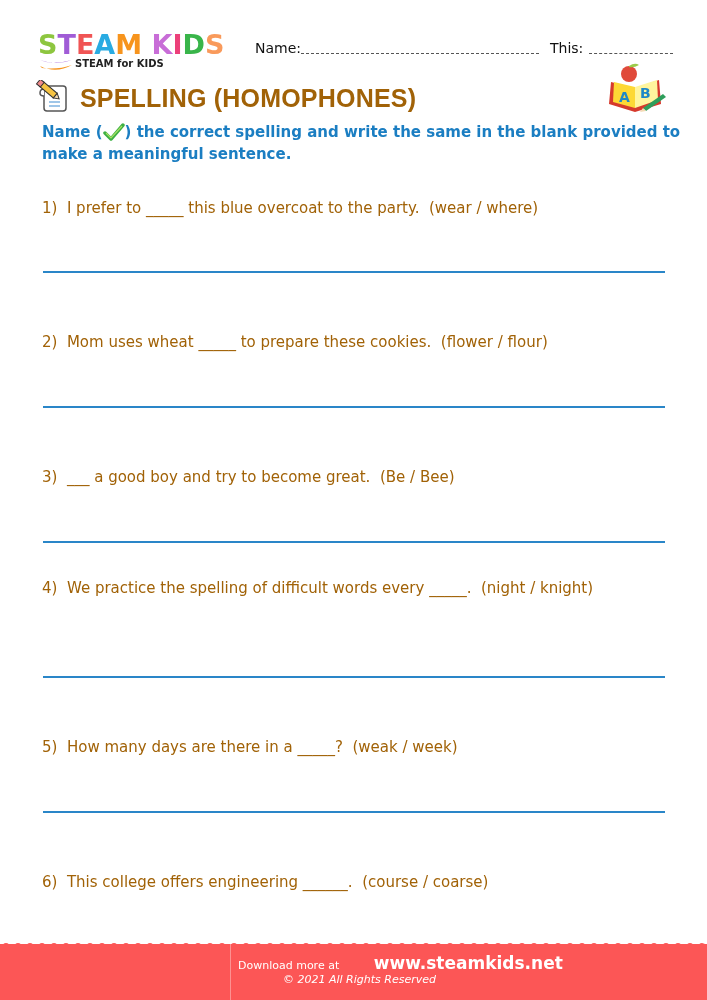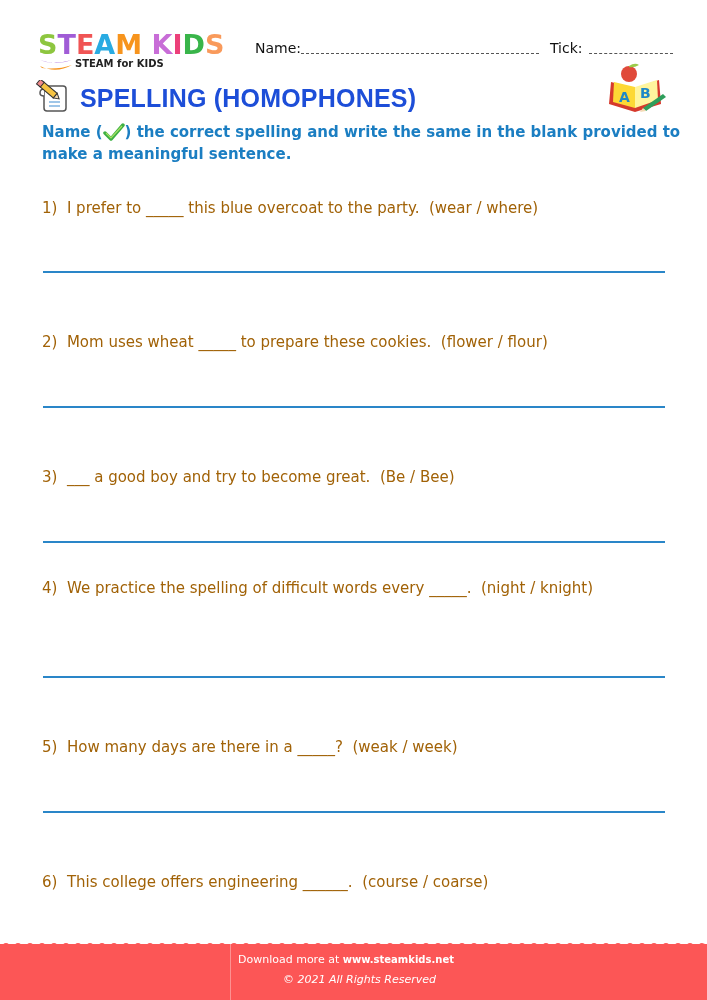--- a/index.html
+++ b/index.html
@@ -8,49 +8,49 @@
   .logo-letters { position: absolute; left: 0; top: 0; font-family: "DejaVu Sans", sans-serif; font-weight: bold; font-size: 27px; letter-spacing: 0px; line-height: 30px; text-align: right; }
   .logo-letters span { display: inline-block; }
   .logo-sub { position: absolute; left: 37px; top: 28px; font-family: "DejaVu Sans", sans-serif; font-weight: bold; font-size: 10px; color: #222; }
   .logo-swoosh { position: absolute; left: 0; top: 28px; width: 38px; height: 14px; }
   .name-date { position: absolute; top: 40px; left: 255px; font-family: "DejaVu Sans", sans-serif; font-size: 14px; color: #111; }
   .name-label { position: absolute; left: 0; top: 0; }
   .name-line { position: absolute; left: 46px; top: 13px; width: 238px; border-bottom: 1px dashed #555; }
   .date-label { position: absolute; left: 295px; top: 0; }
   .date-line { position: absolute; left: 334px; top: 13px; width: 84px; border-bottom: 1px dashed #555; }
   .title-icon { position: absolute; left: 35px; top: 80px; width: 36px; height: 34px; }
-  .title { position: absolute; left: 80px; top: 84px; font-family: "Liberation Sans", sans-serif; font-weight: bold; font-size: 25px; color: #1d4ed8; letter-spacing: 0.2px; }
+  .title { position: absolute; left: 80px; top: 84px; font-family: "Liberation Sans", sans-serif; font-weight: bold; font-size: 25px; color: #a16207; letter-spacing: 0.2px; }
   .book-icon { position: absolute; left: 605px; top: 60px; width: 62px; height: 54px; }
   .instructions { position: absolute; left: 42px; top: 121px; width: 640px; font-family: "DejaVu Sans", sans-serif; font-weight: bold; font-size: 15px; line-height: 22px; color: #1b7ec2; }
   .tick-inline { display: inline-block; width: 22px; height: 18px; vertical-align: -4px; }
   .question { position: absolute; left: 42px; font-family: "DejaVu Sans", sans-serif; font-size: 15px; color: #a16207; white-space: pre; }
   .answer-line { position: absolute; left: 43px; width: 622px; height: 0; border-top: 2px solid #2a86c8; }
   .footer { position: absolute; left: 0; top: 944px; width: 707px; height: 56px; background: #fc5656; }
   .scallops { position: absolute; left: 0; top: 938px; width: 707px; height: 10px; }
   .footer-line1 { position: absolute; left: 238px; top: 953px; color: #fff; font-family: "DejaVu Sans", sans-serif; font-size: 11px; }
-  .footer-line1 b { font-size: 10px; }
+  .footer-line1 b { font-size: 17px; margin-left: 31px; }
   .footer-line2 { position: absolute; left: 283px; top: 973px; color: #fff; font-family: "DejaVu Sans", sans-serif; font-size: 11px; font-style: italic; }
   .footer-divider { position: absolute; left: 230px; top: 944px; width: 1px; height: 56px; background: rgba(255,255,255,0.35); }
 </style>
 </head>
 <body>
 
 <div class="logo">
   <div class="logo-letters" id="logo-letters"><span style="color: rgb(141, 198, 63);">S</span><span style="color: rgb(160, 92, 214);">T</span><span style="color: rgb(240, 84, 84);">E</span><span style="color: rgb(41, 171, 226);">A</span><span style="color: rgb(247, 148, 29);">M</span><span style="color: rgb(255, 255, 255);">&nbsp;</span><span style="color: rgb(200, 109, 215);">K</span><span style="color: rgb(236, 64, 122);">I</span><span style="color: rgb(57, 181, 74);">D</span><span style="color: rgb(249, 154, 91);">S</span></div>
   <svg class="logo-swoosh" viewBox="0 0 38 14">
     <path d="M2 2 Q18 8 34 2 Q20 6 8 4 Z" fill="#a05cd6"></path>
     <path d="M2 8 Q18 16 34 7 Q20 12 4 10 Z" fill="#f7941d"></path>
   </svg>
   <div class="logo-sub">STEAM for KIDS</div>
 </div>
 
 <div class="name-date">
   <span class="name-label">Name:</span>
   <span class="name-line"></span>
-  <span class="date-label">Tick:</span>
+  <span class="date-label">This:</span>
   <span class="date-line"></span>
 </div>
 
 <svg class="title-icon" viewBox="0 0 36 34">
   <rect x="9" y="6" width="22" height="25" rx="3" fill="#fff" stroke="#555" stroke-width="1.5"></rect>
   <path d="M9 9 Q5 9 5 13 Q5 16 9 16" fill="#fff" stroke="#555" stroke-width="1.5"></path>
   <line x1="14" y1="22" x2="25" y2="22" stroke="#7fb3e0" stroke-width="1.5"></line>
   <line x1="14" y1="26" x2="25" y2="26" stroke="#7fb3e0" stroke-width="1.5"></line>
   <g transform="rotate(40 12 10)">
     <rect x="4" y="6" width="18" height="6" fill="#f6c342" stroke="#333" stroke-width="1"></rect>

